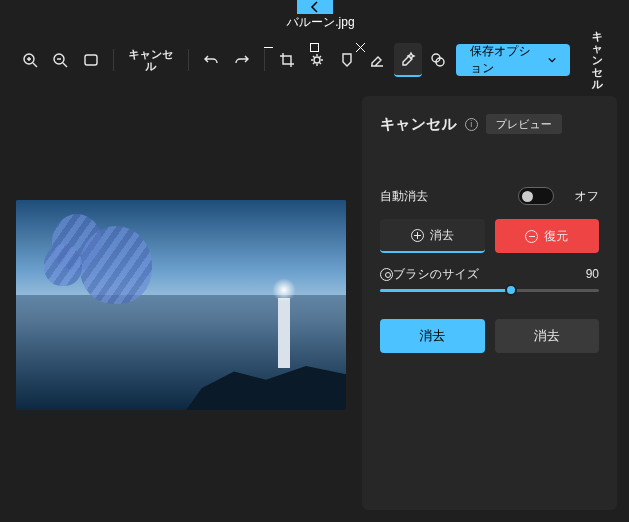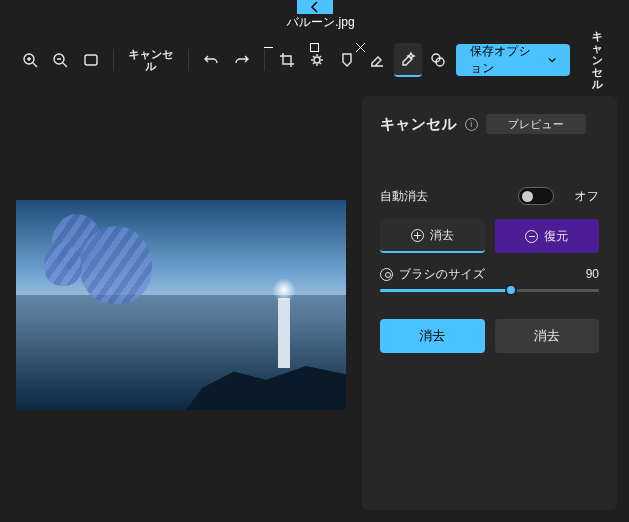--- a/index.html
+++ b/index.html
@@ -32,39 +32,39 @@
   .rocks { position: absolute; right: 0; bottom: 0; width: 160px; height: 55px; background: #0b1a28; clip-path: polygon(10% 60%, 30% 30%, 50% 45%, 75% 20%, 100% 35%, 100% 100%, 0 100%); }
   .balloon { position: absolute; border-radius: 50% 50% 45% 45%; background: repeating-linear-gradient(125deg, #6a8dd6 0 6px, #4e6fb8 6px 12px); opacity: 0.7; }
   .b1 { left: 36px; top: 14px; width: 50px; height: 56px; }
   .b2 { left: 64px; top: 26px; width: 72px; height: 78px; }
   .b3 { left: 28px; top: 44px; width: 38px; height: 42px; }
 
   .side-panel { width: 256px; background: #272727; border-radius: 6px; margin: 8px 12px 12px 0; padding: 18px 18px; display: flex; flex-direction: column; gap: 14px; }
   .panel-head { display: flex; align-items: center; gap: 8px; }
   .panel-title { font-size: 15px; font-weight: 600; }
   .info-icon { width: 13px; height: 13px; border: 1px solid #aaa; border-radius: 50%; font-size: 9px; display: flex; align-items: center; justify-content: center; color: #aaa; }
-  .preview-pill { background: #3a3a3a; border-radius: 3px; padding: 4px 22px; font-size: 11px; line-height: 1.1; }
+  .preview-pill { background: #3a3a3a; border-radius: 3px; padding: 4px 10px; font-size: 11px; line-height: 1.1; }
   
   .row { display: flex; align-items: center; justify-content: space-between; font-size: 12px; margin-top: 39px; }
   .toggle { display: flex; align-items: center; gap: 20px; }
   .switch { width: 36px; height: 18px; background: #111; border: 1px solid #666; border-radius: 10px; position: relative; }
   .switch::after { content: ""; position: absolute; left: 3px; top: 2.5px; width: 11px; height: 11px; background: #ccc; border-radius: 50%; }
 
   .seg { display: flex; gap: 10px; }
   .seg-btn { flex: 1; height: 34px; background: #2d2d2d; border-radius: 4px; display: flex; align-items: center; justify-content: center; font-size: 12px; gap: 6px; }
   .seg-btn.active { border-bottom: 2px solid #4cc2ff; }
-  .seg-btn.dark { background: #4c1d95; }
+  .seg-btn.dark { background: #ef4444; }
   .segicon { width: 13px; height: 13px; border: 1.4px solid #e8e8e8; border-radius: 50%; position: relative; display:inline-block; }
   .segicon.plus::before, .segicon.plus::after { content:""; position:absolute; background:#e8e8e8; }
   .segicon.plus::before { left:2.5px; top:5px; width:6.5px; height:1.5px; }
   .segicon.plus::after  { left:5px; top:2.5px; width:1.5px; height:6.5px; }
   .segicon.minus::before { content:""; position:absolute; left:2.5px; top:5px; width:6.5px; height:1.5px; background:#e8e8e8; }
 
   .brush-row { display: flex; align-items: center; justify-content: space-between; font-size: 12px; }
-  .brush-label-wrap { display: flex; align-items: center; gap: 6px; }
+  .brush-label-wrap { display: flex; align-items: center; gap: 0; }
   .target-icon { width: 13px; height: 13px; border: 1.4px solid #e8e8e8; border-radius: 50%; position:relative; }
   .target-icon::after{ content:""; position:absolute; left:3.5px; top:3.5px; width:4px; height:4px; border:1.3px solid #e8e8e8; border-radius:50%; }
   .brush-lab { line-height:1.1; text-align:center; }
   .slider { position: relative; height: 18px; }
   .track { position: absolute; left: 0; right: 0; top: 8px; height: 3px; background: #555; border-radius: 2px; }
   .track-fill { position: absolute; left: 0; top: 8px; height: 3px; background: #4cc2ff; border-radius: 2px; width: 60%; }
   .thumb { position: absolute; top: 3px; width: 12px; height: 12px; background: #4cc2ff; border-radius: 50%; left: calc(60% - 6px); border: 2px solid #202020; }
 
   .action-row { display: flex; gap: 10px; margin-top: 6px; }
   .act-btn { flex: 1; height: 34px; border-radius: 4px; display: flex; align-items: center; justify-content: center; font-size: 13px; }

